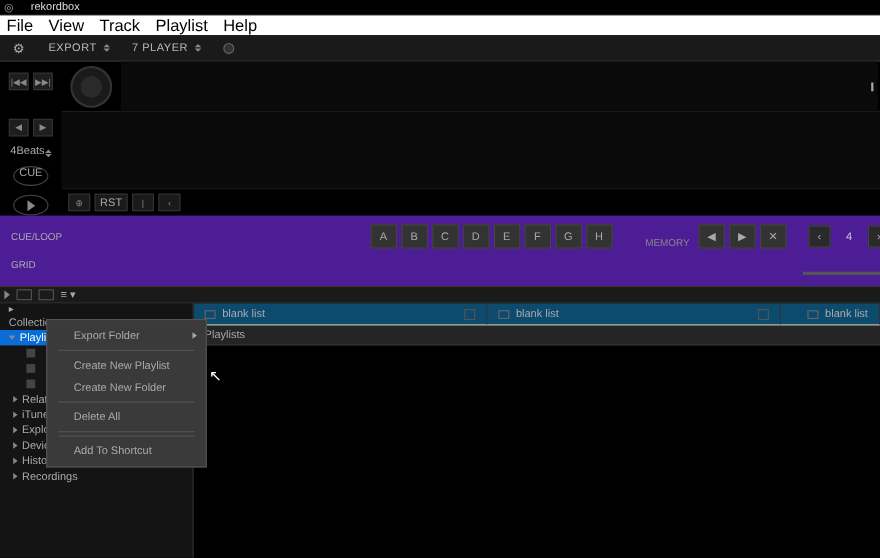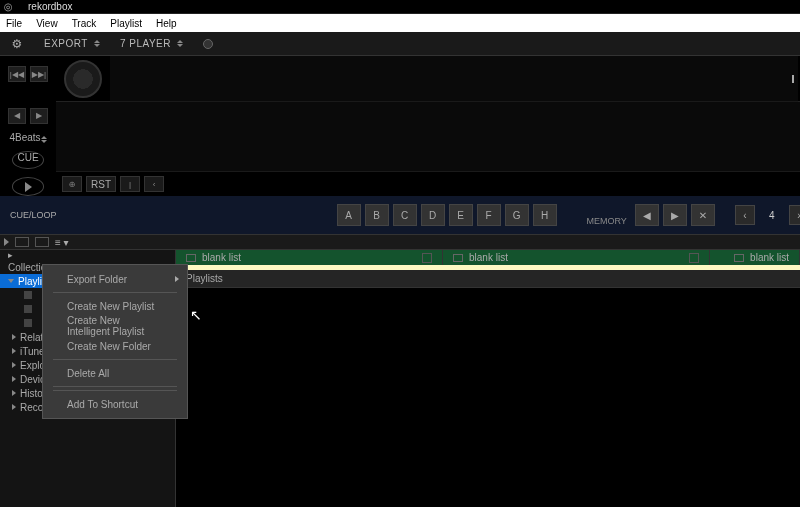--- a/index.html
+++ b/index.html
@@ -1,21 +1,21 @@
 <!DOCTYPE html>
 <html><head>
 <meta charset="utf-8">
 <style>
 *{margin:0;padding:0;box-sizing:border-box;font-family:Arial,sans-serif;font-size:10px;color:#aaa;user-select:none}
 body{background:#000;width:800px;height:507px;overflow:hidden}
 .titlebar{height:14px;background:#000;display:flex;align-items:center;border-bottom:1px solid #222}
 .tb-icon{width:12px;height:12px;margin:0 2px;display:flex;align-items:center;justify-content:center}
 .tb-title{color:#ddd;font-size:10px;margin-left:12px}
 .menubar{height:18px;background:#fff;display:flex;align-items:center;padding:0 6px}
-.menubar span{color:#000;font-size:10px;margin-right:14px;cursor:pointer}
+.menubar span{color:#000;font-size:15px;margin-right:14px;cursor:pointer}
 .toolbar{height:24px;background:#1a1a1a;display:flex;align-items:center;padding:0 10px;border-bottom:1px solid #333}
 .tb-seg{display:flex;align-items:center;margin-right:20px;gap:6px}
 .tb-label{font-size:10px;color:#bbb;letter-spacing:0.5px}
 .updown{display:flex;flex-direction:column;gap:1px}
 .updown div{width:0;height:0;border-left:3px solid transparent;border-right:3px solid transparent}
 .updown .up{border-bottom:3px solid #888}
 .updown .dn{border-top:3px solid #888}
 .rec-dot{width:10px;height:10px;border-radius:50%;border:1px solid #666;background:#333}
 .deck-area{display:flex;height:140px}
 .deck-left{width:56px;display:flex;flex-direction:column;align-items:center;padding-top:10px;gap:8px}
@@ -25,21 +25,21 @@
 .cue-btn{width:32px;height:32px;border-radius:50%;border:1px solid #444;display:flex;align-items:flex-start;justify-content:center;font-size:8px;color:#aaa}
 .play-btn{width:32px;height:32px;border-radius:50%;border:1px solid #444;display:flex;align-items:center;justify-content:center}
 .play-btn::before{content:"";border-left:7px solid #888;border-top:5px solid transparent;border-bottom:5px solid transparent}
 .deck-right{flex:1;display:flex;flex-direction:column}
 .jog-row{height:46px;display:flex;align-items:center;border-bottom:1px solid #222}
 .jog{width:38px;height:38px;border-radius:50%;background:radial-gradient(circle,#2a2a2a 40%,#1a1a1a 41%);margin:0 8px;border:2px solid #333}
 .wave{flex:1;height:46px;background:#0a0a0a;border-bottom:1px solid #1a1a1a}
 .minimark{width:2px;height:8px;background:#aaa;position:relative;right:6px}
 .ctrlrow{height:24px;display:flex;align-items:center;padding-left:6px;gap:4px}
 .smbtn{height:16px;min-width:20px;background:#1a1a1a;border:1px solid #333;display:flex;align-items:center;justify-content:center;font-size:8px;color:#888;padding:0 4px}
-.cue-loop{background:#0f172a;padding:6px 0}
+.cue-loop{background:#4c1d95;padding:6px 0}
 .cl-row{display:flex;align-items:center;height:26px}
 .cl-label{width:80px;padding-left:10px;font-size:9px;color:#aaa}
 .hotcues{display:flex;gap:4px;margin-left:280px}
 .hcbtn{width:24px;height:22px;background:#333;border:1px solid #444;display:flex;align-items:center;justify-content:center;font-size:10px;color:#aaa}
 .memory{display:flex;align-items:flex-end;gap:4px;margin-left:30px}
 .mem-label{font-size:9px;color:#888;margin-right:4px}
 .numpad{display:flex;align-items:center;gap:2px;margin-left:20px}
 .nbtn{width:20px;height:20px;background:#2a2a2a;border:1px solid #444;display:flex;align-items:center;justify-content:center;font-size:10px}
 .nnum{width:30px;height:18px;display:flex;align-items:center;justify-content:center;color:#ccc}
 .slider{width:70px;height:3px;background:#555;margin-left:20px;margin-top:14px;position:relative}
@@ -51,21 +51,21 @@
 .tree-row{height:14px;display:flex;align-items:center;padding-left:8px;font-size:10px;gap:4px}
 .tri{width:0;height:0;border-left:4px solid #888;border-top:3px solid transparent;border-bottom:3px solid transparent}
 .tri.dn{border-left:3px solid transparent;border-right:3px solid transparent;border-top:4px solid #888;border-bottom:none}
 .chip{width:8px;height:8px;background:#444}
 .tree-coll{color:#ccc}
 .tree-sel{background:#0a6cd6;color:#fff}
 .tree-sel *{color:#fff}
 .tree-sub{padding-left:24px;color:#999}
 .tree-sec{padding-left:12px}
 .content{flex:1;display:flex;flex-direction:column}
-.tabs{height:20px;display:flex;background:#14532d;border-bottom:5px solid #fef9c3}
+.tabs{height:20px;display:flex;background:#0c4a6e;border-bottom:1px solid #fef9c3}
 .tab{display:flex;align-items:center;padding:0 10px;gap:6px;border-right:1px solid #333;flex:1}
 .tab-icon{width:10px;height:8px;border:1px solid #666}
 .tab-close{width:10px;height:10px;border:1px solid #555;margin-left:auto}
 .subhead{height:18px;background:#252525;border-bottom:1px solid #333;display:flex;align-items:center;padding-left:10px;font-size:10px;color:#ccc}
 .ctx{position:absolute;left:42px;top:14px;width:146px;background:#3a3a3a;border:1px solid #555;z-index:100;padding:4px 0}
 .ctx-item{height:20px;display:flex;align-items:center;padding:0 24px;font-size:10px;color:#ddd;position:relative}
 .ctx-item.hov{color:#1393ff}
 .ctx-sep{height:1px;background:#555;margin:3px 10px}
 .ctx-arrow{position:absolute;right:8px;width:0;height:0;border-left:4px solid #aaa;border-top:3px solid transparent;border-bottom:3px solid transparent}
 .cursor{position:absolute;left:147px;top:42px;z-index:101;pointer-events:none;font-size:14px;color:#fff;text-shadow:0 0 2px #000}
@@ -169,20 +169,25 @@
       <div class="hcbtn">◀</div>
       <div class="hcbtn">▶</div>
       <div class="hcbtn">✕</div>
     </div>
     <div class="numpad">
       <div class="nbtn">‹</div>
       <div class="nnum">4</div>
       <div class="nbtn">›</div>
     </div>
   </div>
+  <div class="cl-row">
+    <div class="cl-label">GRID</div>
+    <div style="flex:1"></div>
+    <div class="slider"></div>
+  </div>
 </div>
 
 <div class="browsehead">
   <div class="bh-tri"></div>
   <div class="bh-box"></div>
   <div class="bh-box"></div>
   <span>≡ ▾</span>
 </div>
 
 <div class="browser">
@@ -233,23 +238,20 @@
       </div>
 
     <div class="ctx">
       <div class="ctx-item">
         <span>Export Folder</span>
         <span class="ctx-arrow"></span>
       </div>
       <div class="ctx-sep"></div>
       <div class="ctx-item hov">
           <span>Create New Playlist</span>
-        </div>
-      <div class="ctx-item">
-          <span>Create New Intelligent Playlist</span>
         </div>
       <div class="ctx-item">
           <span>Create New Folder</span>
         </div>
       <div class="ctx-sep"></div>
       <div class="ctx-item">
           <span>Delete All</span>
         </div>
       <div class="ctx-sep"></div>
       <div class="ctx-sep"></div>

